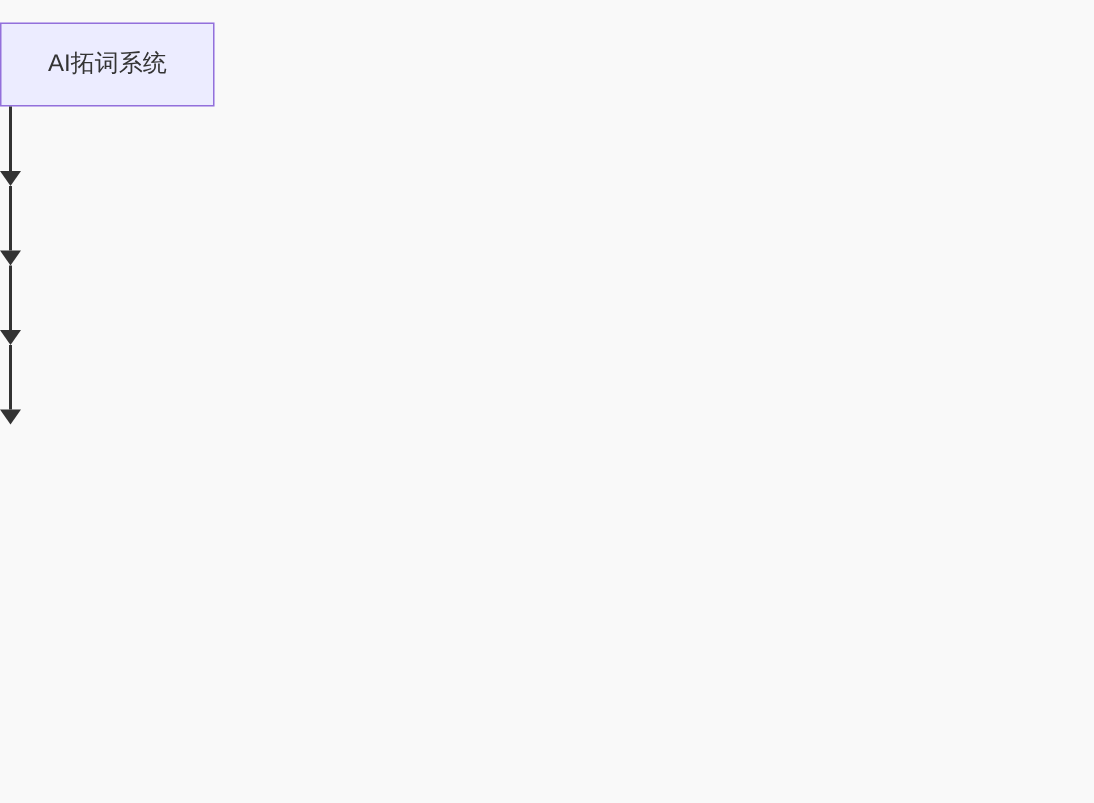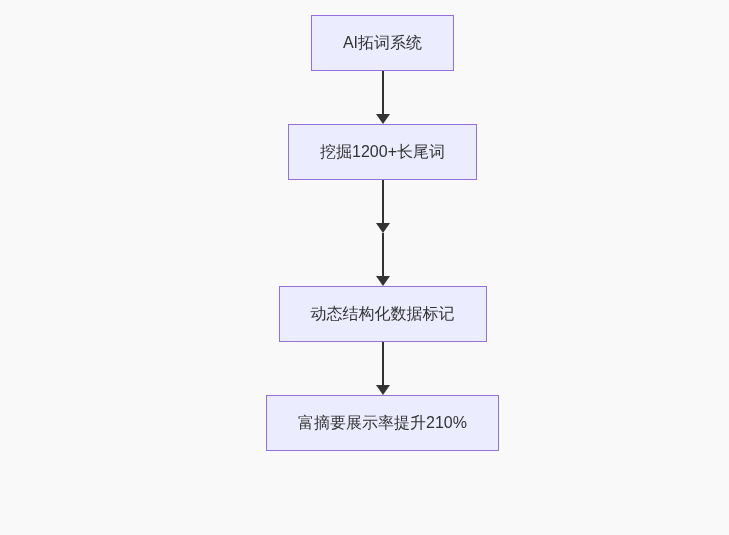--- a/index.html
+++ b/index.html
@@ -12,24 +12,23 @@
     background: #f9f9f9;
     font-family: "Liberation Sans", "DejaVu Sans", sans-serif;
     overflow: hidden;
   }
   .canvas {
     position: relative;
     width: 729px;
     height: 535px;
     display: flex;
     flex-direction: column;
-    align-items: center;
+    align-items: flex-start;
     padding-top: 15px;
     box-sizing: border-box;
-    padding-left: 36px;
   }
   .node {
     box-sizing: border-box;
     height: 56px;
     min-width: 140px;
     padding: 0 31px;
     background: #ececff;
     border: 1.5px solid #9370db;
     display: flex;
     align-items: center;
@@ -71,41 +70,32 @@
 
   <div class="node">
     <span class="node-label">AI拓词系统</span>
   </div>
 
   <div class="arrow">
     <div class="shaft"></div>
     <div class="head"></div>
   </div>
 
-  <div class="node">
-    <span class="node-label">挖掘1200+长尾词</span>
-  </div>
 
   <div class="arrow">
     <div class="shaft"></div>
     <div class="head"></div>
   </div>
 
 
   <div class="arrow">
     <div class="shaft"></div>
     <div class="head"></div>
   </div>
 
-  <div class="node">
-    <span class="node-label">动态结构化数据标记</span>
-  </div>
 
   <div class="arrow">
     <div class="shaft"></div>
     <div class="head"></div>
   </div>
 
-  <div class="node">
-    <span class="node-label">富摘要展示率提升210%</span>
-  </div>
 
 </div>
 
 </body></html>

